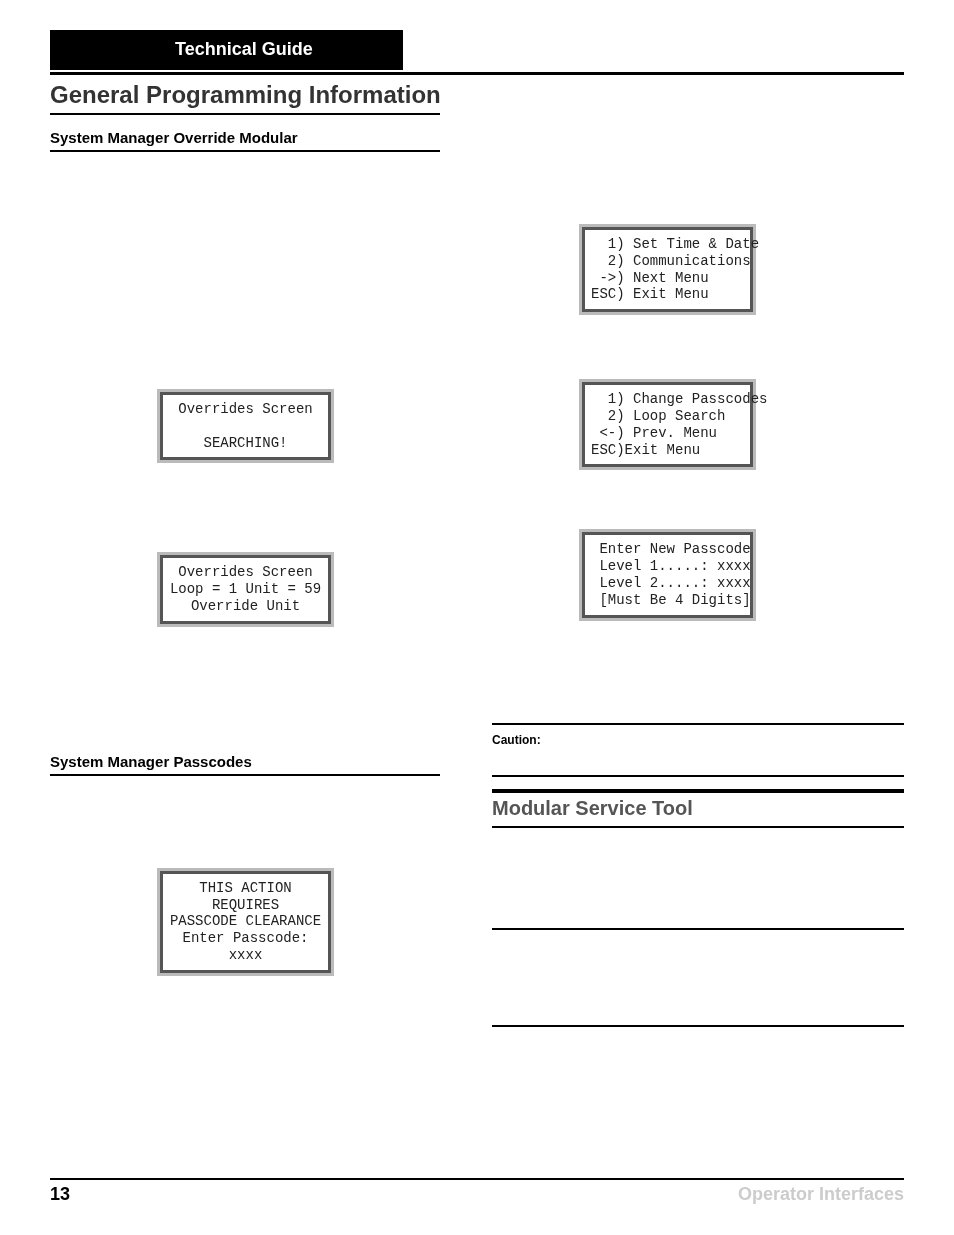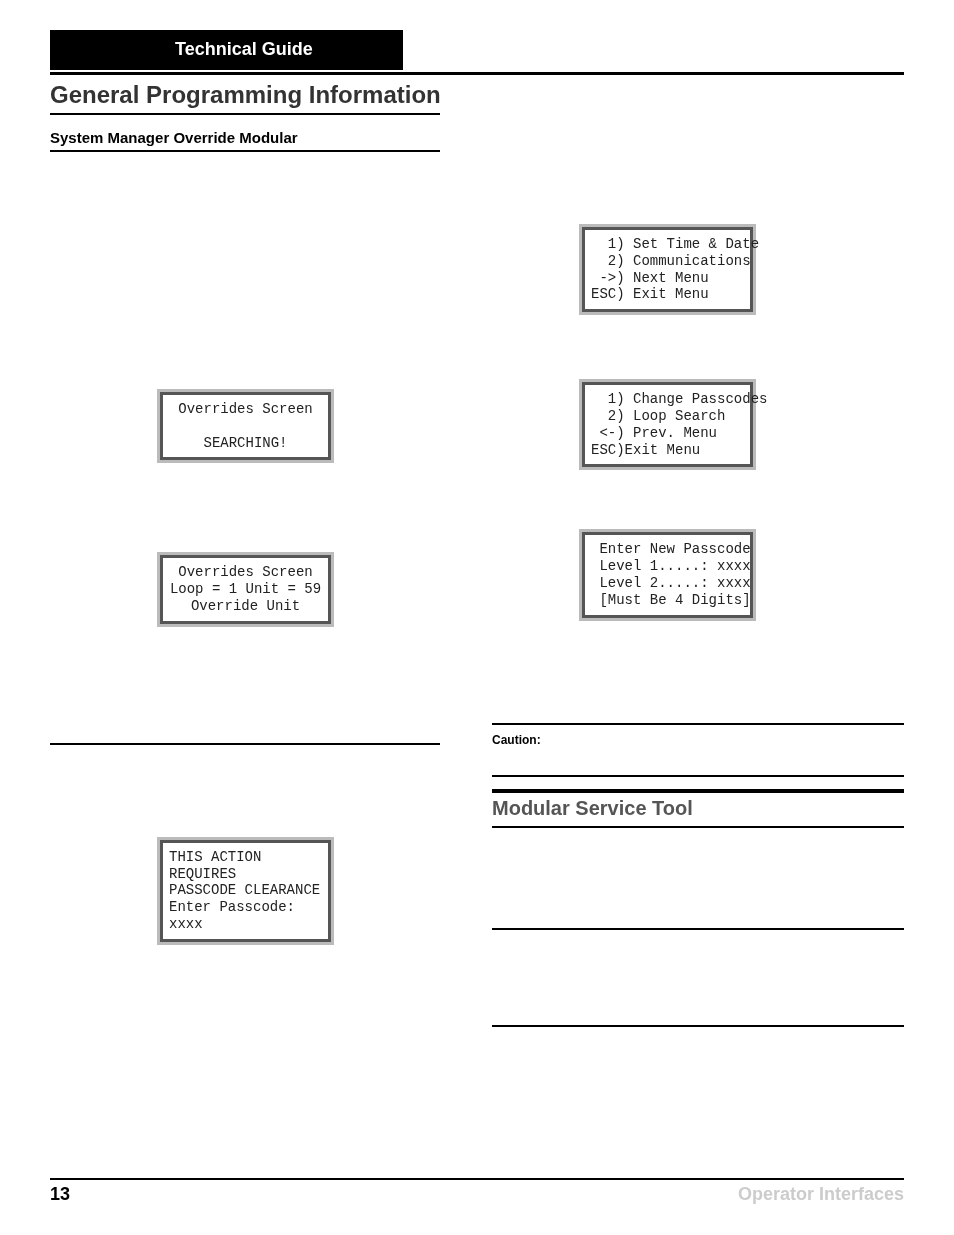--- a/index.html
+++ b/index.html
@@ -117,25 +117,26 @@
 SEARCHING!</div>
 
     <div style="height:95px"></div>
 
     <div class="lcd" style="margin-left:110px; text-align:center; white-space:pre-line;">Overrides Screen
 Loop = 1  Unit = 59
 Override Unit</div>
 
     <div style="height:115px"></div>
 
+    <div class="h2">System Manager Passcodes</div>
     <hr class="h2-rule">
 
     <div style="height:95px"></div>
 
-    <div class="lcd" style="margin-left:110px; text-align:left; white-space:pre-line;">THIS ACTION REQUIRES
+    <div class="lcd" style="margin-left:110px; text-align:center; white-space:pre-line;">THIS ACTION REQUIRES
  PASSCODE CLEARANCE
 Enter Passcode: xxxx</div>
 
   </div>
 
   <div class="col">
 
     <div style="height:65px"></div>
 
     <div class="lcd" style="margin-left:90px;">  1) Set Time &amp; Date

